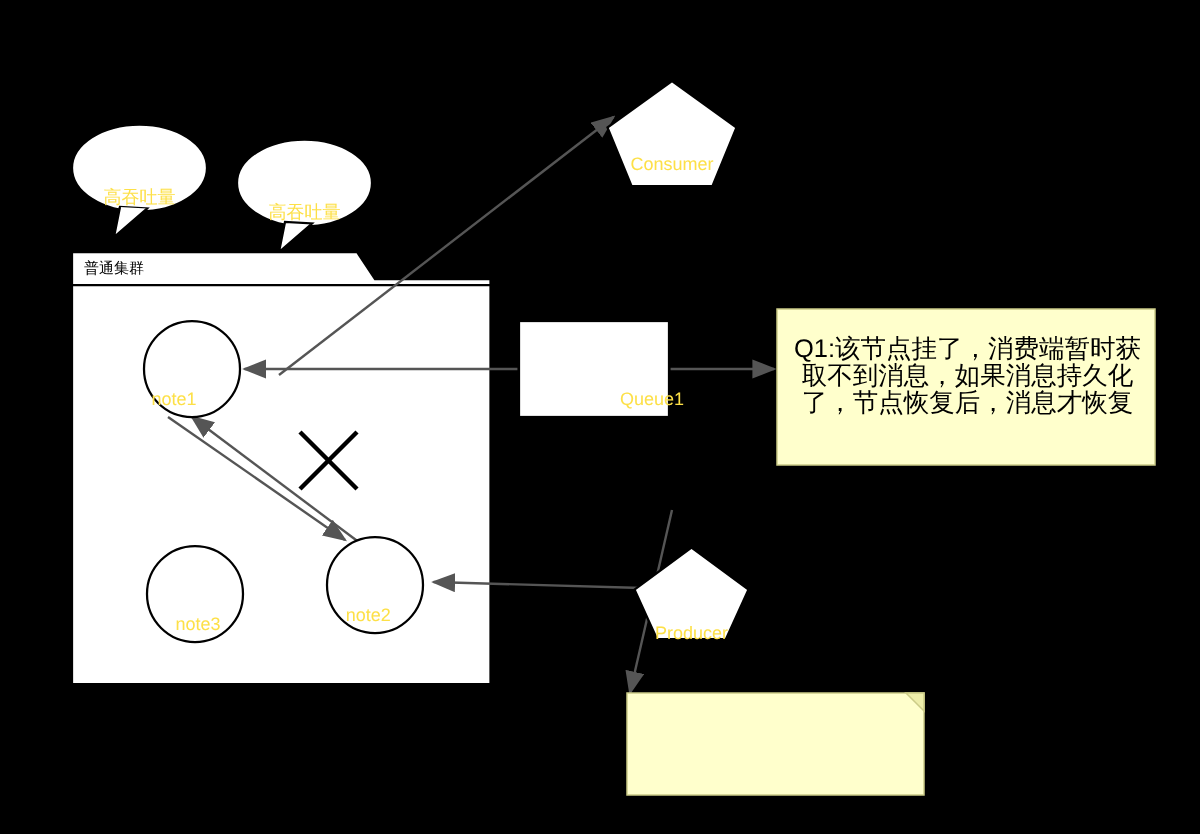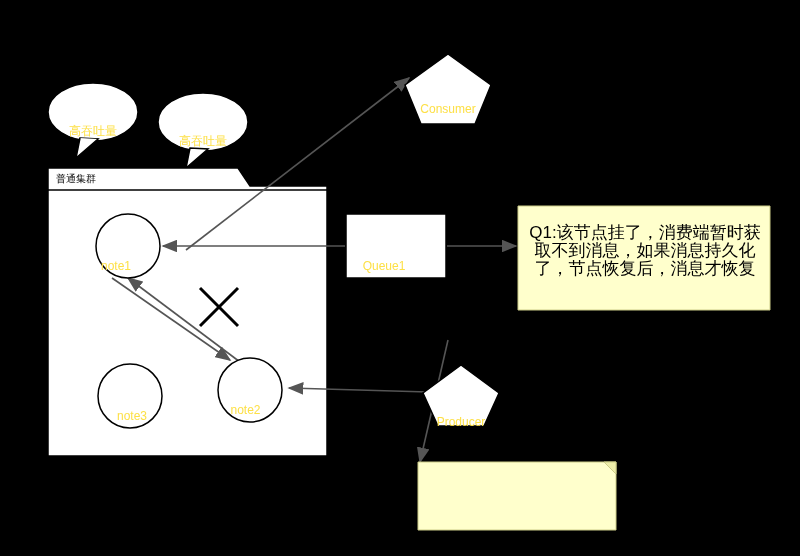--- a/index.html
+++ b/index.html
@@ -121,17 +121,17 @@
   <div class="node-label" style="left:48px; top:104px; width:90px;">高吞吐量</div>
   <div class="node-label" style="left:158px; top:114px; width:90px;font-family:Liberation Serif, serif;">高吞吐量</div>
 
   <div class="cluster-title">普通集群</div>
 
   <div class="node-label" style="left:98px; top:239px; width:36px;">note1</div>
   <div class="node-label" style="left:220px; top:383px; width:51px;">note2</div>
   <div class="node-label" style="left:100px; top:389px; width:64px;">note3</div>
   <div class="node-label" style="left:398px; top:82px; width:100px;">Consumer</div>
   <div class="node-label" style="left:411px; top:395px; width:100px;text-align:center;">Producer</div>
-  <div class="node-label" style="left:334px; top:239px; width:100px;">Queue1</div>
+  <div class="node-label" style="left:356px; top:239px; width:100px;text-align:right;">Queue1</div>
 
   <div class="note-text" style="left:528px; top:224px; width:234px;">Q1:该节点挂了，消费端暂时获取不到消息，如果消息持久化了，节点恢复后，消息才恢复</div>
 
 </div>
 
 </body></html>

